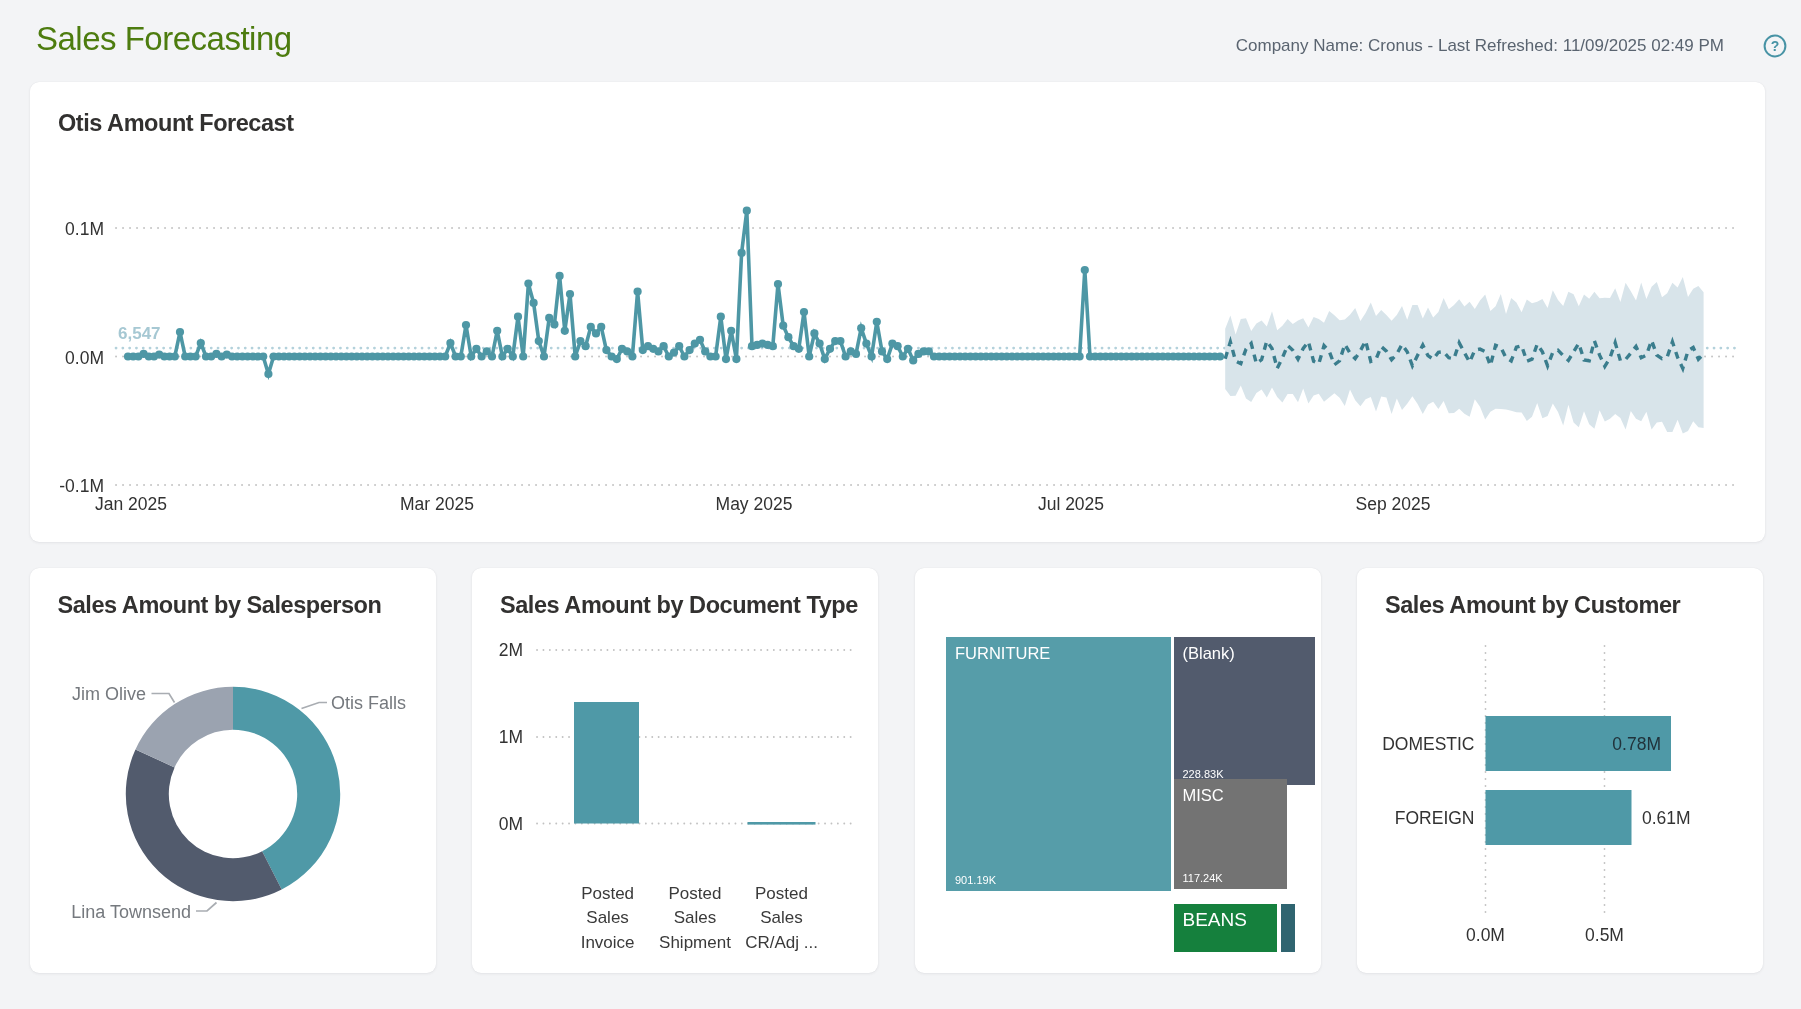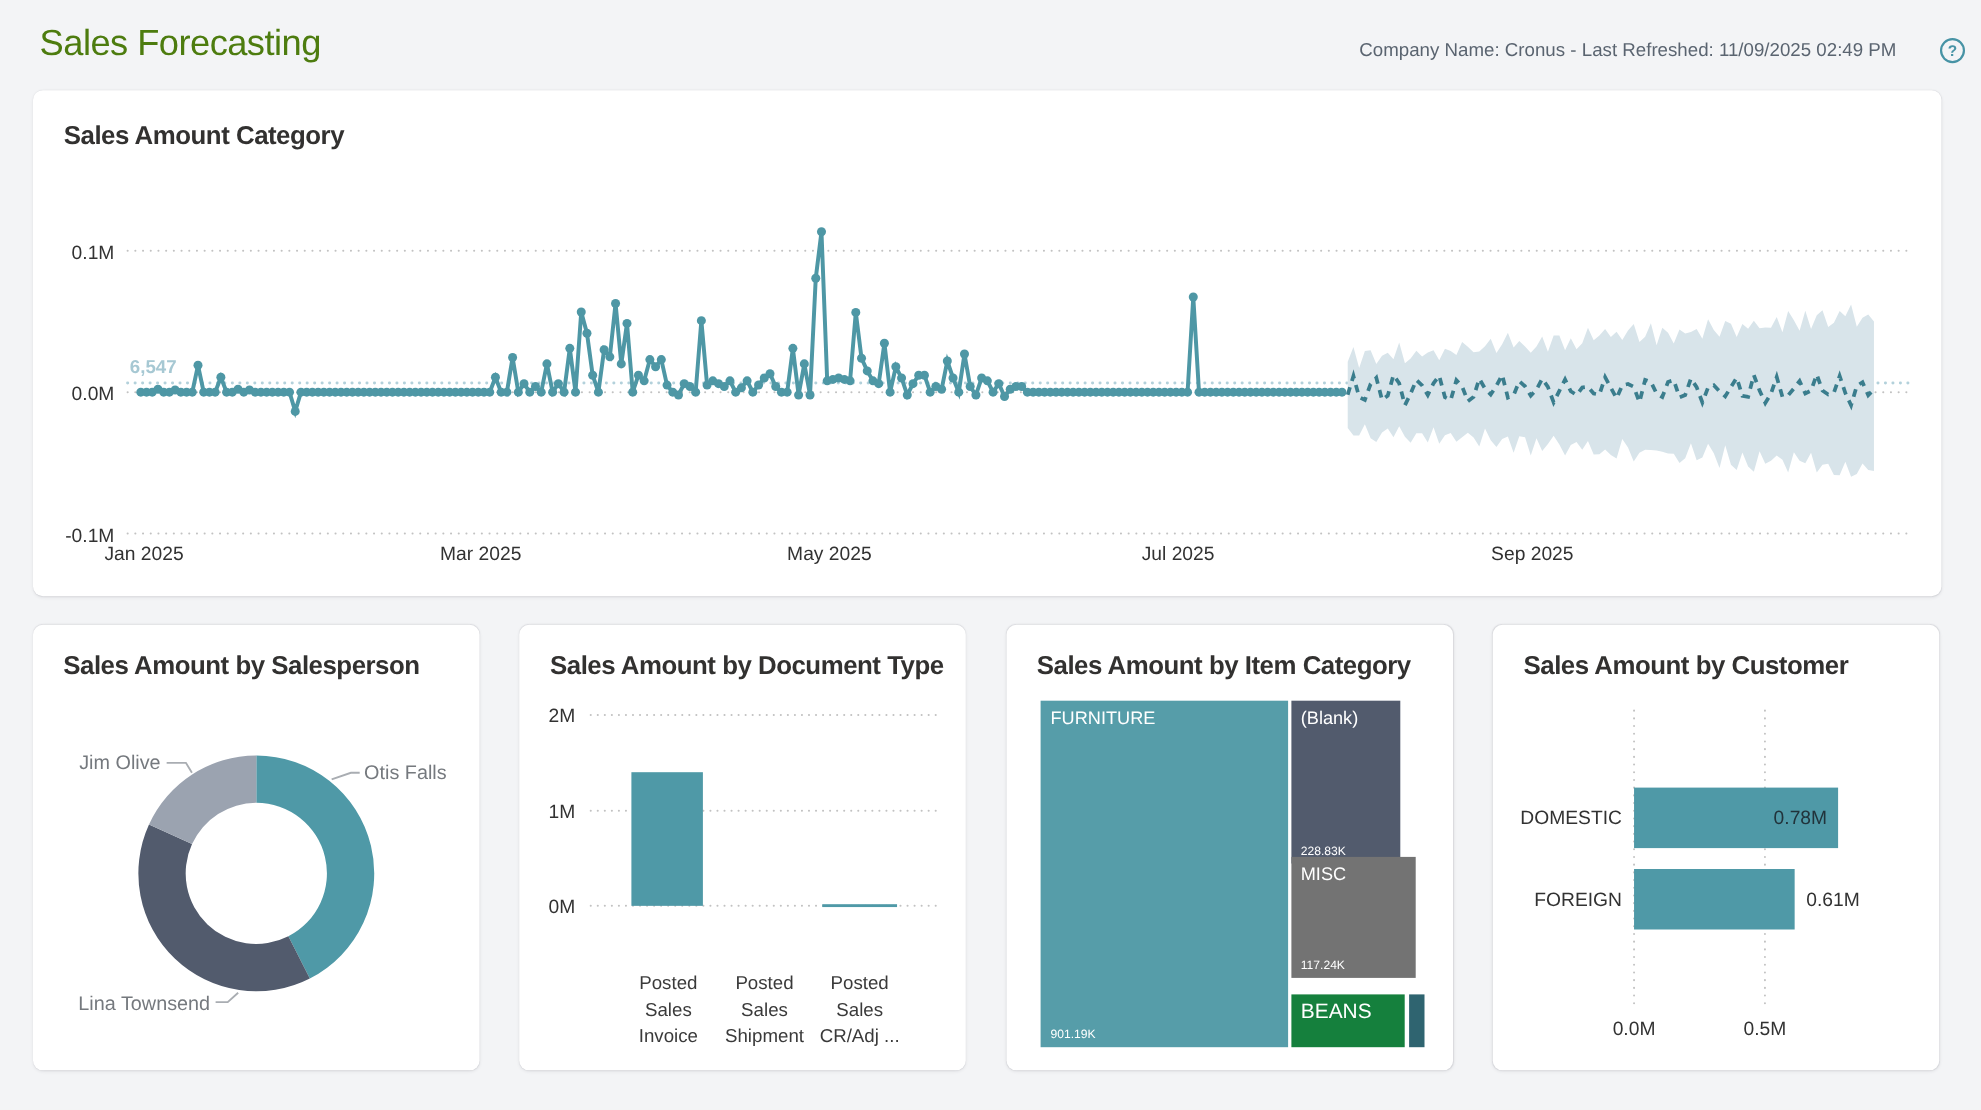--- a/index.html
+++ b/index.html
@@ -249,21 +249,21 @@
       </g>
       <text x="74" y="153.3" fill="#323232" font-size="17.5" text-anchor="end">0.1M</text>
       <text x="74" y="281.8" fill="#323232" font-size="17.5" text-anchor="end">0.0M</text>
       <text x="74" y="410.3" fill="#323232" font-size="17.5" text-anchor="end">-0.1M</text>
       <text x="101" y="427.5" fill="#323232" font-size="17.5" text-anchor="middle">Jan 2025</text>
       <text x="407" y="427.5" fill="#323232" font-size="17.5" text-anchor="middle">Mar 2025</text>
       <text x="724" y="427.5" fill="#323232" font-size="17.5" text-anchor="middle">May 2025</text>
       <text x="1041" y="427.5" fill="#323232" font-size="17.5" text-anchor="middle">Jul 2025</text>
       <text x="1363" y="427.5" fill="#323232" font-size="17.5" text-anchor="middle">Sep 2025</text>
     </svg>
-  <div class="ctitle" style="top:28px;">Sales Amount Category</div>
+  <div class="ctitle" style="top:28px;">Otis Amount Forecast</div>
 </div>
 
 <div class="card" style="left:29.5px; top:568px; width:406px; height:404.5px;">
   <svg width="406" height="404" viewBox="0 0 406 404">
       <path d="M203.00,118.80 A107.2,107.2 0 0 1 251.67,321.52 L232.15,283.20 A64.2,64.2 0 0 0 203.00,161.80 Z" fill="#4F99A7"></path>
       <path d="M251.67,321.52 A107.2,107.2 0 0 1 105.45,181.54 L144.58,199.38 A64.2,64.2 0 0 0 232.15,283.20 Z" fill="#525B6D"></path>
       <path d="M105.45,181.54 A107.2,107.2 0 0 1 203.00,118.80 L203.00,161.80 A64.2,64.2 0 0 0 144.58,199.38 Z" fill="#9BA3B0"></path>
       <polyline points="121.5,125.5 139,125.5 144.5,134.5" fill="none" stroke="#A9ADB2" stroke-width="1.7"></polyline>
       <text x="116" y="131.5" fill="#75797E" font-size="18" text-anchor="end">Jim Olive</text>
       <polyline points="271.5,140.5 289,134.5 297,134.5" fill="none" stroke="#A9ADB2" stroke-width="1.7"></polyline>
@@ -291,38 +291,37 @@
       <text x="223" y="379.6" fill="#3a3a3a" font-size="17" text-anchor="middle">Shipment</text>
       <text x="309.5" y="331.0" fill="#3a3a3a" font-size="17" text-anchor="middle">Posted</text>
       <text x="309.5" y="355.3" fill="#3a3a3a" font-size="17" text-anchor="middle">Sales</text>
       <text x="309.5" y="379.6" fill="#3a3a3a" font-size="17" text-anchor="middle">CR/Adj ...</text>
     </svg>
   <div class="ctitle">Sales Amount by Document Type</div>
 </div>
 <div class="card" style="left:914.5px; top:568px; width:406px; height:404.5px;">
 
 <div class="tmwrap">
- <div class="tmblock" style="left:31.5px;top:69px;width:225px;height:315px;background:#569DA9">
+ <div class="tmblock" style="left:31.5px;top:69px;width:225px;height:254px;background:#569DA9">
    <div class="tmname">FURNITURE</div>
         <div class="tmval">901.19K</div>
       </div>
- <div class="tmblock" style="left:259px;top:69px;width:99px;height:148px;background:#525B6D">
+ <div class="tmblock" style="left:259px;top:69px;width:141px;height:148px;background:#525B6D">
    <div class="tmname">(Blank)</div>
         <div class="tmval">228.83K</div>
       </div>
  <div class="tmblock" style="left:259px;top:211px;width:113px;height:109.5px;background:#737373">
    <div class="tmname">MISC</div>
         <div class="tmval">117.24K</div>
       </div>
  <div class="tmblock" style="left:259px;top:335.5px;width:103.5px;height:48.5px;background:#15803d">
    <div class="tmname" style="font-size:19px; margin-top:5px;">BEANS</div>
       </div>
  <div class="tmblock" style="left:366px;top:335.5px;width:14px;height:48.5px;background:#2F6470"></div>
 </div>
-  <div class="ctitle">Sales Amount by Item Category</div>
 </div>
 <div class="card" style="left:1357px; top:568px; width:406px; height:404.5px;">
   <svg width="406" height="404" viewBox="0 0 406 404">
       <line x1="128.5" y1="78" x2="128.5" y2="349" stroke="#C2C2C2" stroke-width="1.8" stroke-linecap="round" stroke-dasharray="0.1 6.9"></line>
       <text x="128.5" y="373" fill="#323232" font-size="17.5" text-anchor="middle">0.0M</text>
       <line x1="247.5" y1="78" x2="247.5" y2="349" stroke="#C2C2C2" stroke-width="1.8" stroke-linecap="round" stroke-dasharray="0.1 6.9"></line>
       <text x="247.5" y="373" fill="#323232" font-size="17.5" text-anchor="middle">0.5M</text>
       <rect x="128.5" y="148" width="185.5" height="55" fill="#4F99A7"></rect>
       <rect x="128.5" y="222" width="146" height="55" fill="#4F99A7"></rect>
       <text x="117.5" y="181.5" fill="#323232" font-size="17.5" text-anchor="end">DOMESTIC</text>

